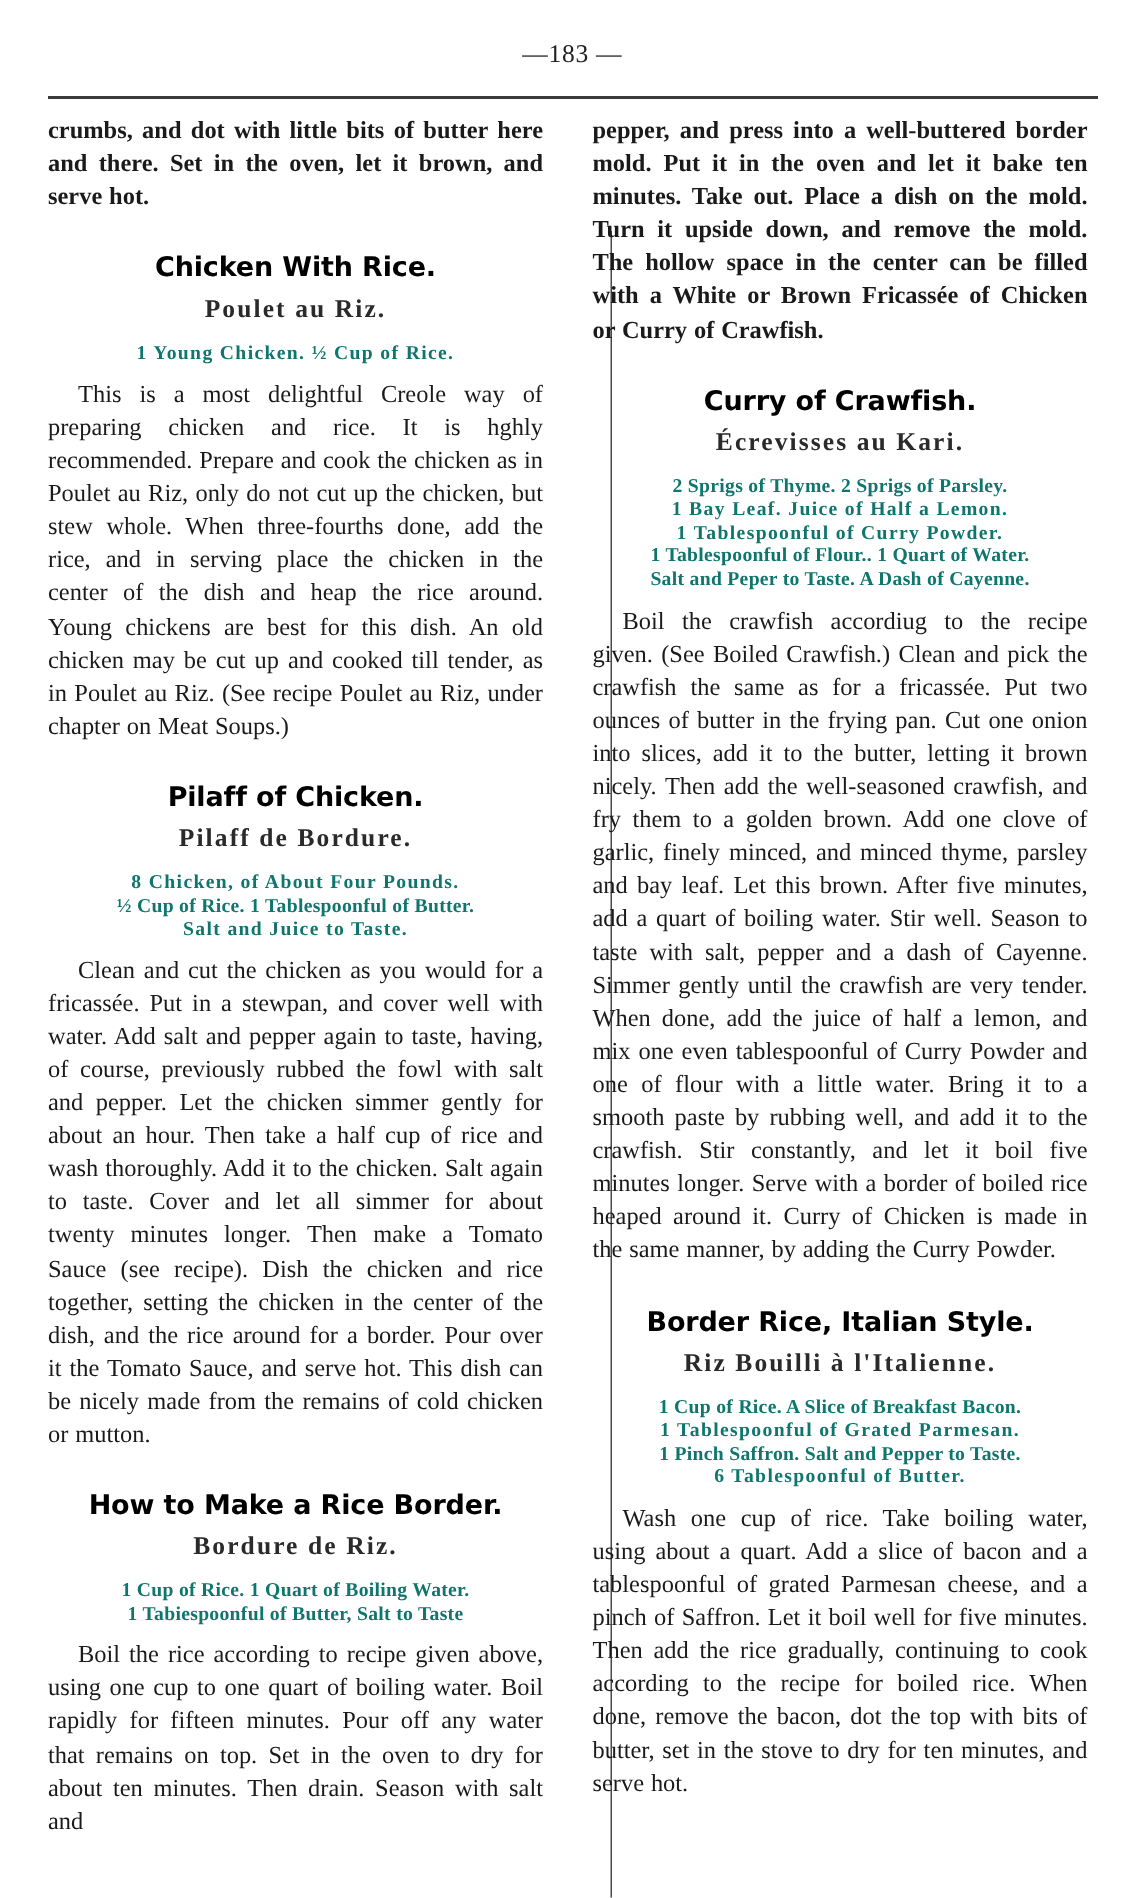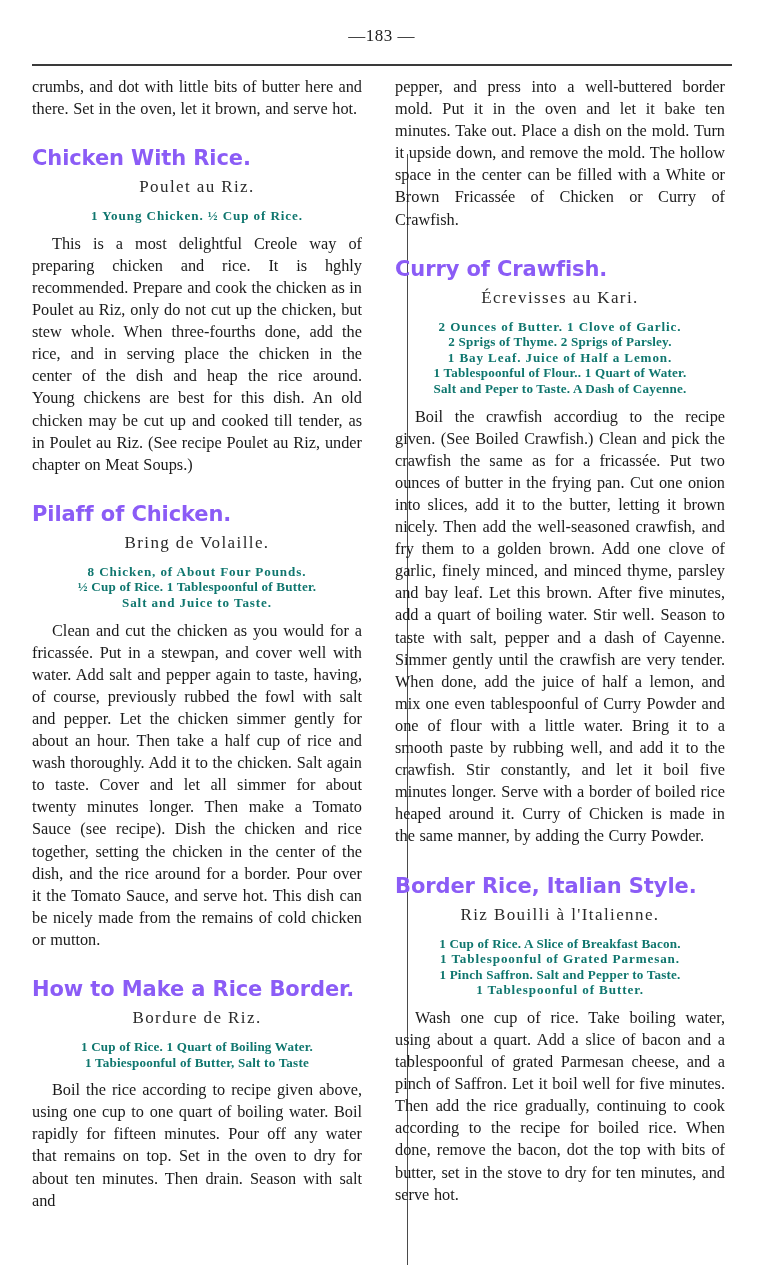--- a/index.html
+++ b/index.html
@@ -74,39 +74,39 @@
     margin: 0 0 0 0;
     font-size: 16.3px;
     line-height: 22.1px;
     text-align: justify;
     text-align-last: left;
     text-indent: 20px;
     word-spacing: 0.5px;
     -webkit-hyphens: none;
     hyphens: none;
   }
-  p.body.cont { text-indent: 0; }
+  p.body.cont { text-indent: 0; font-weight: bold; }
 
   
   .recipe { margin-top: 0; }
 
   h2.title {
     margin: 0;
     font-family: "DejaVu Sans", "Liberation Sans", sans-serif;
-    font-size: 21px;
+    font-size: 18px;
     font-weight: bold;
-    text-align: left;
+    text-align: center;
     letter-spacing: -0.1px;
-    color: #8b5cf6;
+    color: #000000;
   }
 
   h3.subtitle {
     margin: 0;
     font-size: 17px;
-    font-weight: normal;
+    font-weight: bold;
     text-align: center;
     letter-spacing: 1.4px;
     color: #2a2a2a;
   }
 
   ul.ingredients {
     list-style: none;
     margin: 0;
     padding: 0;
   }
@@ -156,21 +156,21 @@
           <li>1 Young Chicken.    ½ Cup of Rice.</li>
         </ul>
         <div class="sp-ingr-body"></div>
         <p class="body">This is a most delightful Creole way of preparing chicken and rice. It is hghly recommended. Prepare and cook the chicken as in Poulet au Riz, only do not cut up the chicken, but stew whole. When three-fourths done, add the rice, and in serving place the chicken in the center of the dish and heap the rice around. Young chickens are best for this dish. An old chicken may be cut up and cooked till tender, as in Poulet au Riz. (See recipe Poulet au Riz, under chapter on Meat Soups.)</p>
       </div>
 
       <div class="recipe">
         <div class="sp-before-title"></div>
         <h2 class="title">Pilaff of Chicken.</h2>
         <div class="sp-title-sub"></div>
-        <h3 class="subtitle">Bring de Volaille.</h3>
+        <h3 class="subtitle">Pilaff de Bordure.</h3>
         <div class="sp-sub-ingr"></div>
         <ul class="ingredients">
           <li>8 Chicken, of About Four Pounds.</li>
           <li class="wide">½ Cup of Rice. 1 Tablespoonful of Butter.</li>
           <li>Salt and Juice to Taste.</li>
         </ul>
         <div class="sp-ingr-body"></div>
         <p class="body">Clean and cut the chicken as you would for a fricassée. Put in a stewpan, and cover well with water. Add salt and pepper again to taste, having, of course, previously rubbed the fowl with salt and pepper. Let the chicken simmer gently for about an hour. Then take a half cup of rice and wash thoroughly. Add it to the chicken. Salt again to taste. Cover and let all simmer for about twenty minutes longer. Then make a Tomato Sauce (see recipe). Dish the chicken and rice together, setting the chicken in the center of the dish, and the rice around for a border. Pour over it the Tomato Sauce, and serve hot. This dish can be nicely made from the remains of cold chicken or mutton.</p>
       </div>
 
@@ -194,41 +194,41 @@
 
       <p class="body cont">pepper, and press into a well-buttered border mold. Put it in the oven and let it bake ten minutes. Take out. Place a dish on the mold. Turn it upside down, and remove the mold. The hollow space in the center can be filled with a White or Brown Fricassée of Chicken or Curry of Crawfish.</p>
 
       <div class="recipe">
         <div class="sp-before-title"></div>
         <h2 class="title">Curry of Crawfish.</h2>
         <div class="sp-title-sub"></div>
         <h3 class="subtitle">Écrevisses au Kari.</h3>
         <div class="sp-sub-ingr"></div>
         <ul class="ingredients">
-          <li>2 Ounces of Butter.   1 Clove of Garlic.</li>
           <li class="wide">2 Sprigs of Thyme.   2 Sprigs of Parsley.</li>
           <li>1 Bay Leaf.   Juice of Half a Lemon.</li>
+          <li>1 Tablespoonful of Curry Powder.</li>
           <li class="wide">1 Tablespoonful of Flour..   1 Quart of Water.</li>
           <li class="wide">Salt and Peper to Taste. A Dash of Cayenne.</li>
         </ul>
         <div class="sp-ingr-body"></div>
         <p class="body">Boil the crawfish accordiug to the recipe given. (See Boiled Crawfish.) Clean and pick the crawfish the same as for a fricassée. Put two ounces of butter in the frying pan. Cut one onion into slices, add it to the butter, letting it brown nicely. Then add the well-seasoned crawfish, and fry them to a golden brown. Add one clove of garlic, finely minced, and minced thyme, parsley and bay leaf. Let this brown. After five minutes, add a quart of boiling water. Stir well. Season to taste with salt, pepper and a dash of Cayenne. Simmer gently until the crawfish are very tender. When done, add the juice of half a lemon, and mix one even tablespoonful of Curry Powder and one of flour with a little water. Bring it to a smooth paste by rubbing well, and add it to the crawfish. Stir constantly, and let it boil five minutes longer. Serve with a border of boiled rice heaped around it. Curry of Chicken is made in the same manner, by adding the Curry Powder.</p>
       </div>
 
       <div class="recipe">
         <div class="sp-before-title"></div>
         <h2 class="title">Border Rice, Italian Style.</h2>
         <div class="sp-title-sub"></div>
         <h3 class="subtitle">Riz Bouilli à l'Italienne.</h3>
         <div class="sp-sub-ingr"></div>
         <ul class="ingredients">
           <li class="wide">1 Cup of Rice.   A Slice of Breakfast Bacon.</li>
           <li>1 Tablespoonful of Grated Parmesan.</li>
           <li class="wide">1 Pinch Saffron.   Salt and Pepper to Taste.</li>
-          <li>1 Tablespoonful of Butter.</li>
+          <li>6 Tablespoonful of Butter.</li>
         </ul>
         <div class="sp-ingr-body"></div>
         <p class="body">Wash one cup of rice. Take boiling water, using about a quart. Add a slice of bacon and a tablespoonful of grated Parmesan cheese, and a pinch of Saffron. Let it boil well for five minutes. Then add the rice gradually, continuing to cook according to the recipe for boiled rice. When done, remove the bacon, dot the top with bits of butter, set in the stove to dry for ten minutes, and serve hot.</p>
       </div>
 
     </div>
 
   </div>
 </div>
 

